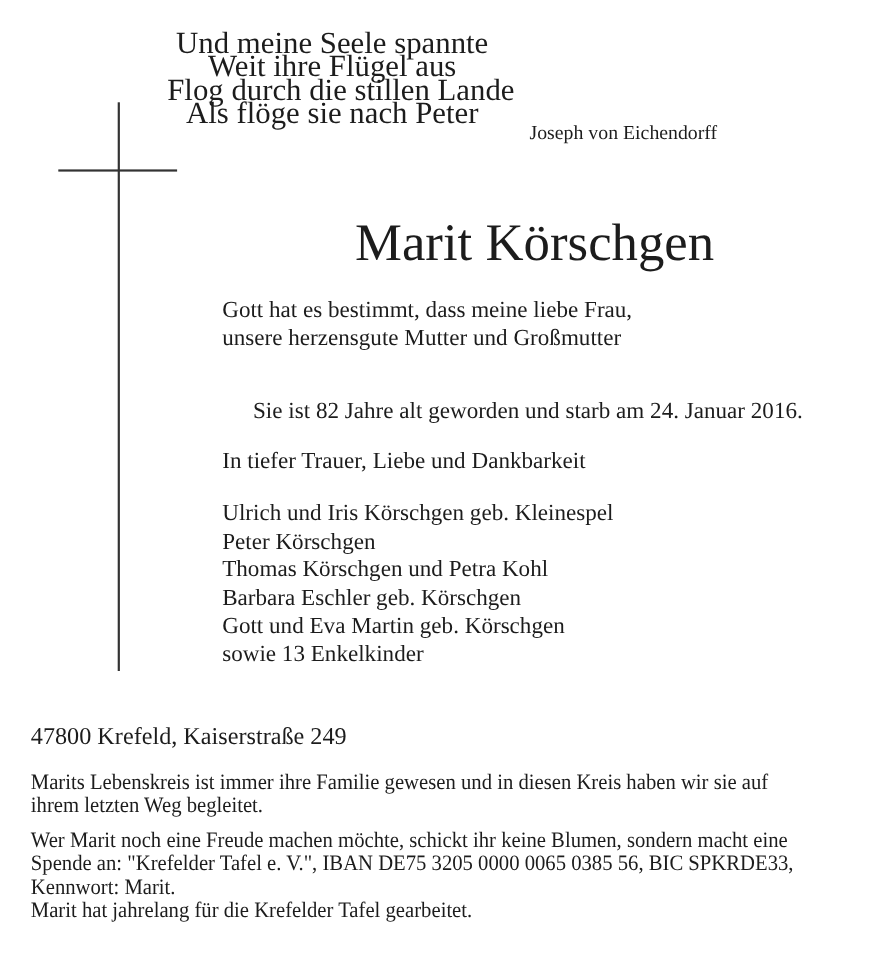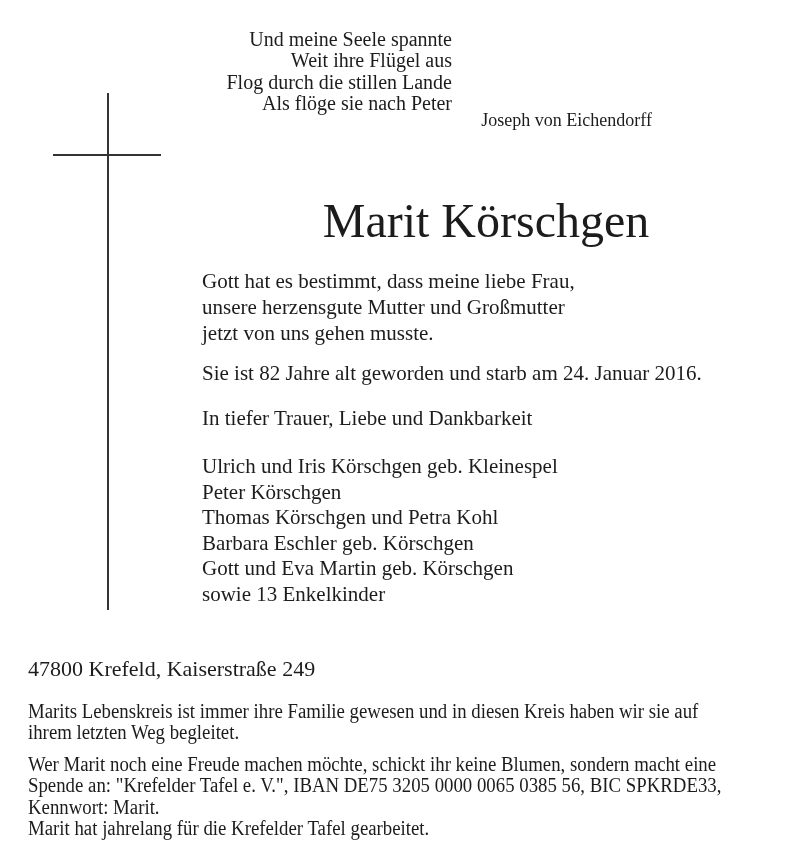--- a/index.html
+++ b/index.html
@@ -9,22 +9,22 @@
     font-family: "Liberation Serif", serif;
     color: #1c1c1c;
     position: relative;
     overflow: hidden;
   }
   .abs { position: absolute; }
 
   
   .poem {
     left: 152px; top: 29px; width: 300px;
-    text-align: right;
-    font-size: 20px; line-height: 21.4px;
+    text-align: center;
+    font-size: 28px; line-height: 21.4px;
     white-space: nowrap;
   }
   .poem-attr {
     left: 352px; top: 110px; width: 300px;
     text-align: right;
     font-size: 18px; line-height: 20px;
     white-space: nowrap;
   }
 
   
@@ -46,21 +46,21 @@
     text-align: center;
     font-size: 48px; line-height: 48px;
     font-weight: normal;
     margin: 16px;
     white-space: nowrap;
   }
 
   
   .col { left: 202px; white-space: nowrap; font-size: 21px; }
   .announcement { top: 268px; line-height: 26px; }
-  .death-info   { top: 360px; line-height: 26px; }
+  .death-info   { top: 360px; line-height: 26px; margin-left: 28px; }
   .grief        { top: 405px; line-height: 26px; text-align: right; }
   .mourners     { top: 454px; line-height: 25.5px; }
 
   
   .address {
     left: 28px; top: 656px;
     font-size: 22px; line-height: 26px;
     white-space: nowrap;
   }
   .condensed {
@@ -89,21 +89,20 @@
   <div class="abs cross">
     <div class="bar-v"></div>
     <div class="bar-h"></div>
   </div>
 
   <h1 class="abs title">Marit Körschgen</h1>
 
   <div class="abs col announcement">
     <div>Gott hat es bestimmt, dass meine liebe Frau,</div>
     <div>unsere herzensgute Mutter und Großmutter</div>
-    <div>jetzt von uns gehen musste.</div>
   </div>
 
   <div class="abs col death-info">Sie ist 82 Jahre alt geworden und starb am 24. Januar 2016.</div>
 
   <div class="abs col grief">In tiefer Trauer, Liebe und Dankbarkeit</div>
 
   <div class="abs col mourners">
     <div>Ulrich und Iris Körschgen geb. Kleinespel</div>
     <div>Peter Körschgen</div>
     <div>Thomas Körschgen und Petra Kohl</div>

